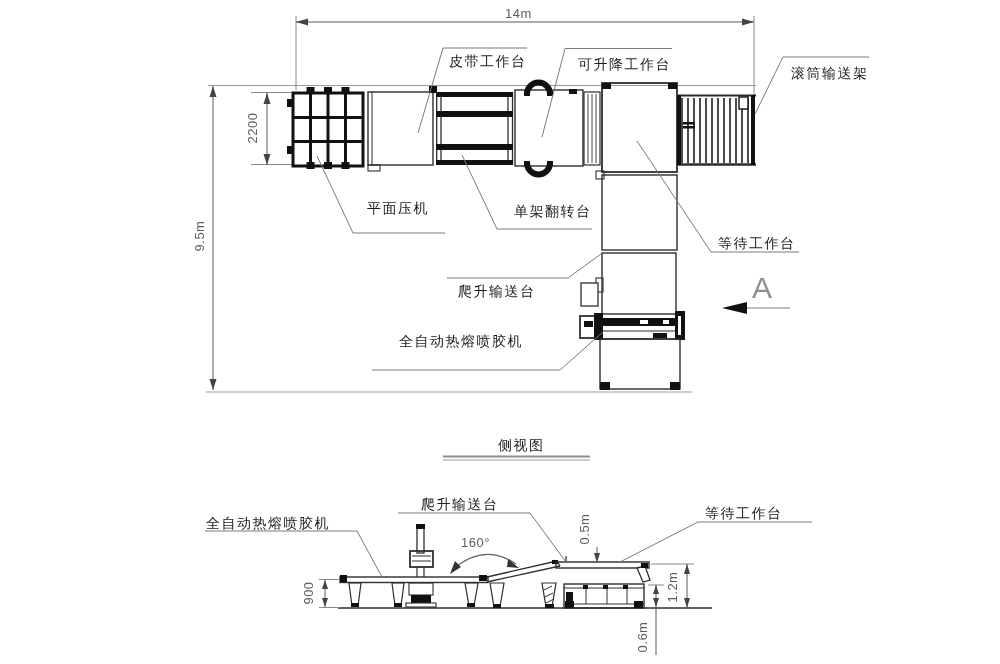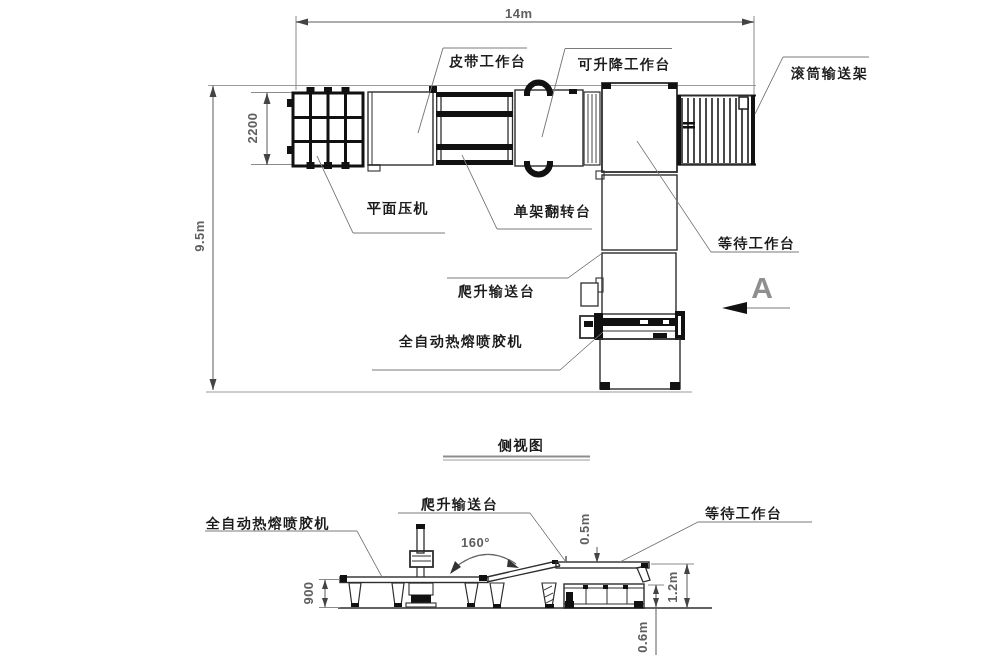--- a/index.html
+++ b/index.html
@@ -1,17 +1,17 @@
 <!DOCTYPE html>
 <html><head>
 <meta charset="utf-8">
 <style>
   html,body{margin:0;padding:0;background:#fff;}
   .stage{position:relative;width:1000px;height:664px;background:#fff;overflow:hidden;
-         font-family:"Liberation Sans",sans-serif;font-weight:bold;}
+         font-family:"Liberation Sans",sans-serif;}
   svg text{font-family:"Liberation Sans","DejaVu Sans",sans-serif;}
   .cn{fill:#1c1c1c;font-size:14px;letter-spacing:1.5px;}
   .dim{fill:#5f5f5f;font-size:13px;letter-spacing:0.5px;}
 </style>
 </head>
 <body>
 
 <div class="stage">
 <svg width="1000" height="664" viewBox="0 0 1000 664">
   <rect x="0" y="0" width="1000" height="664" fill="#ffffff"></rect>

